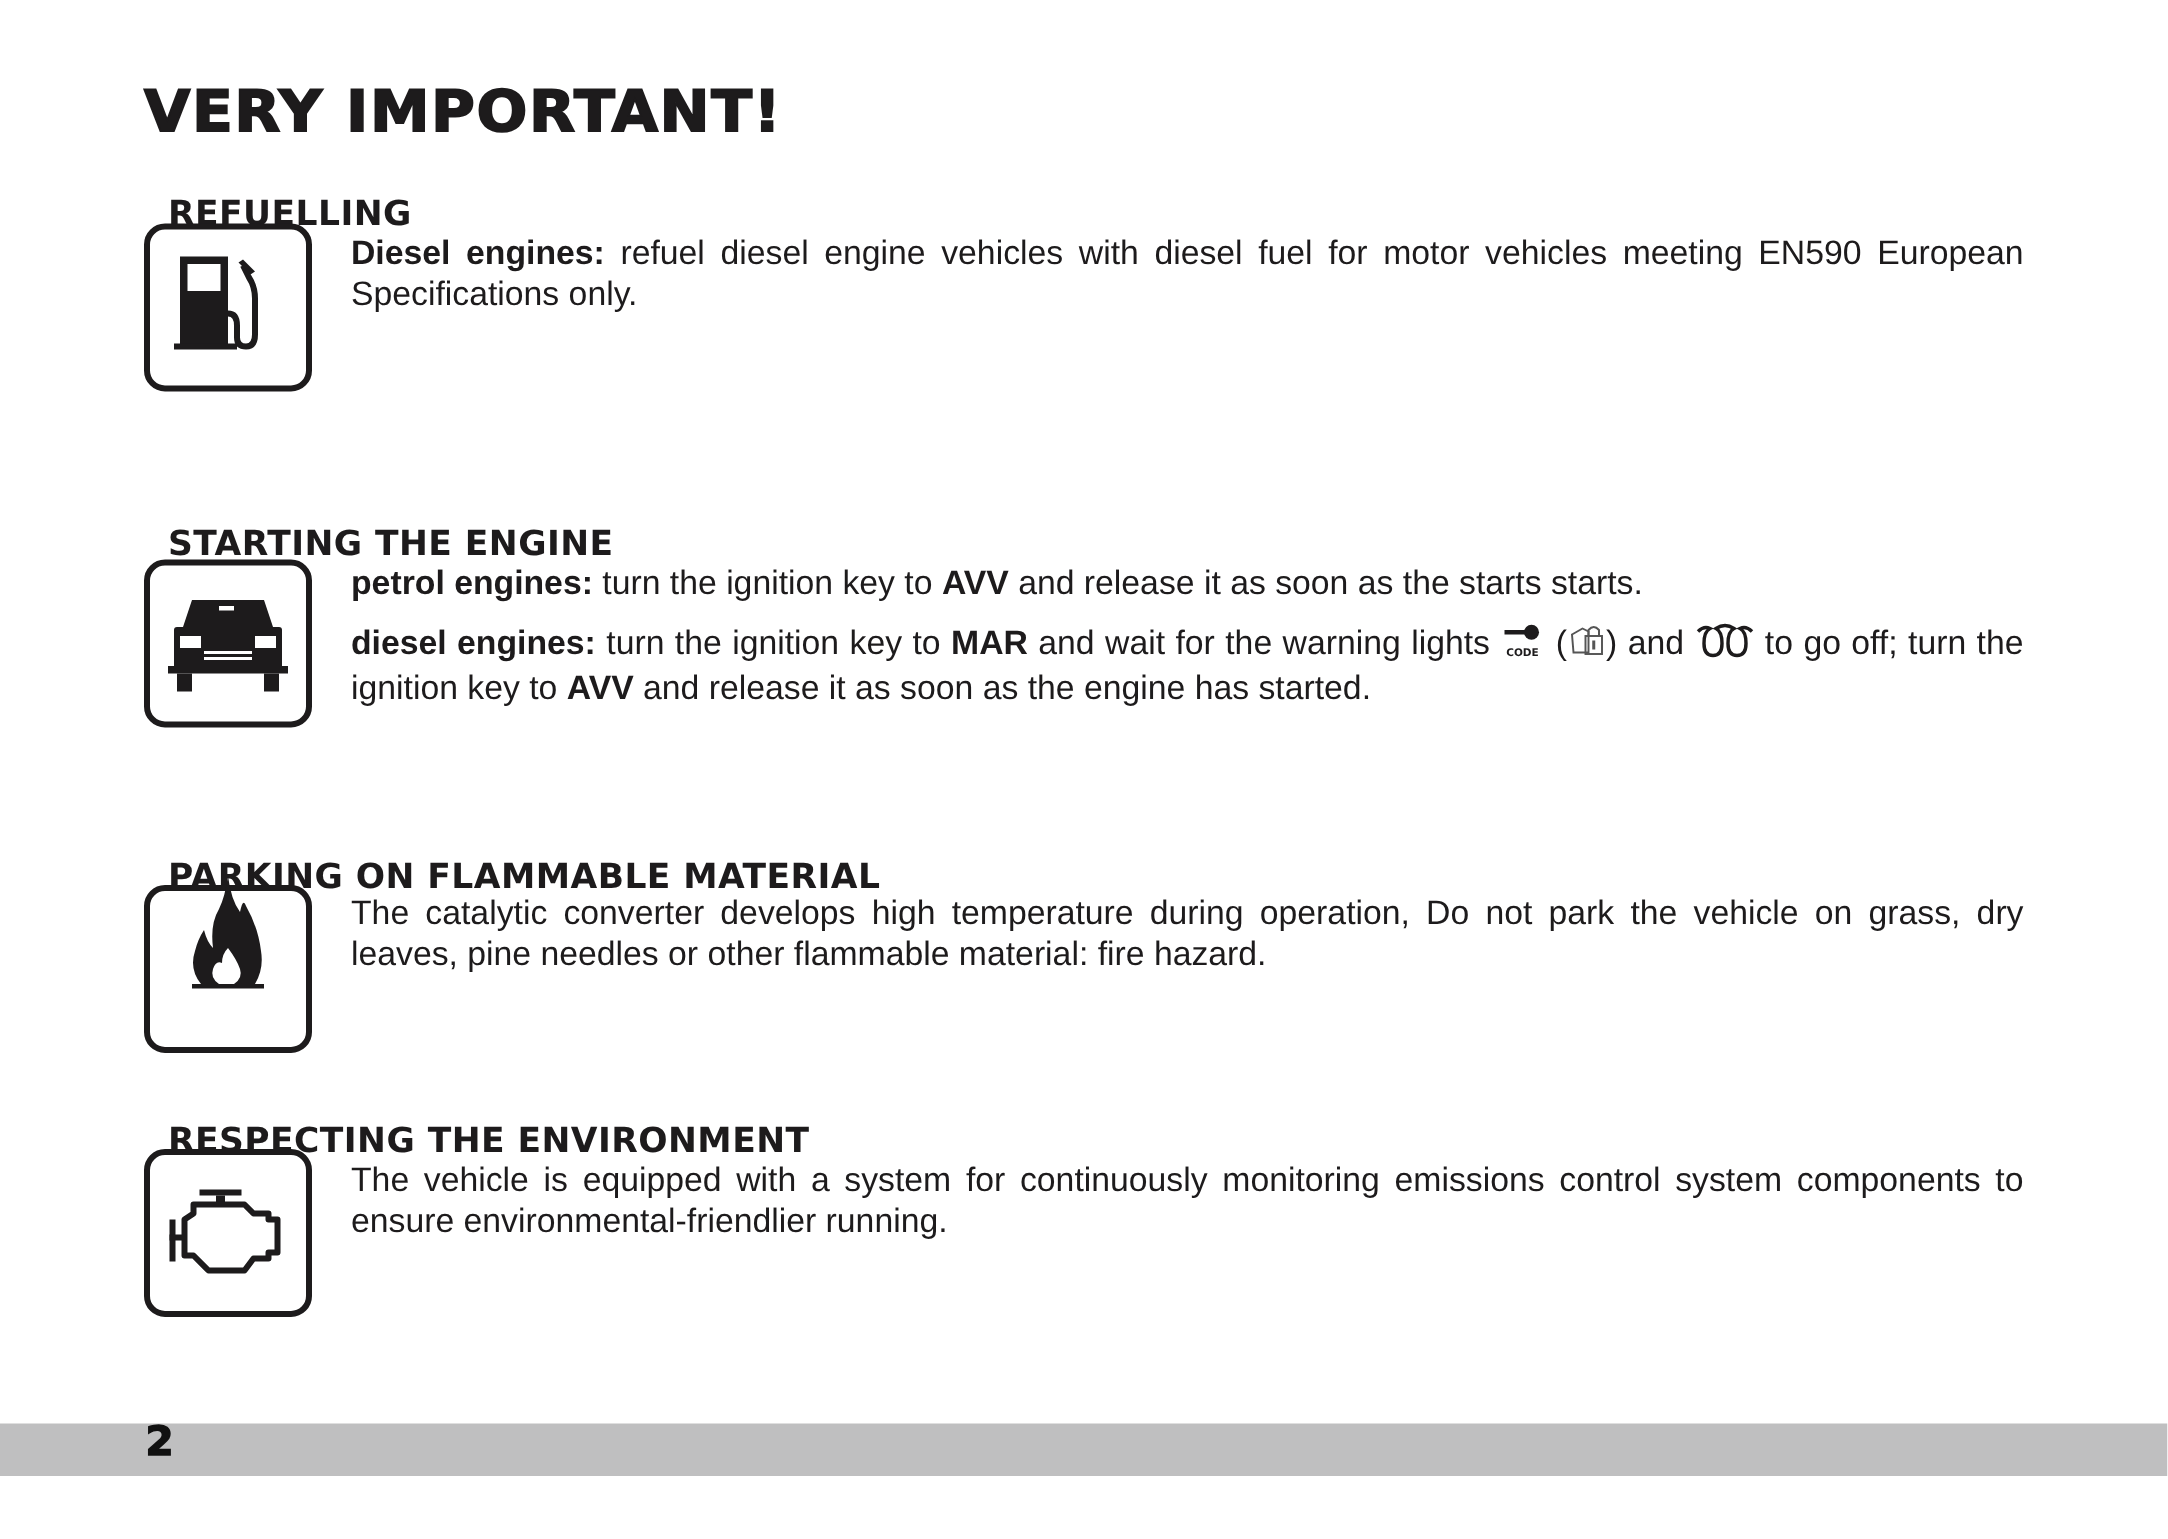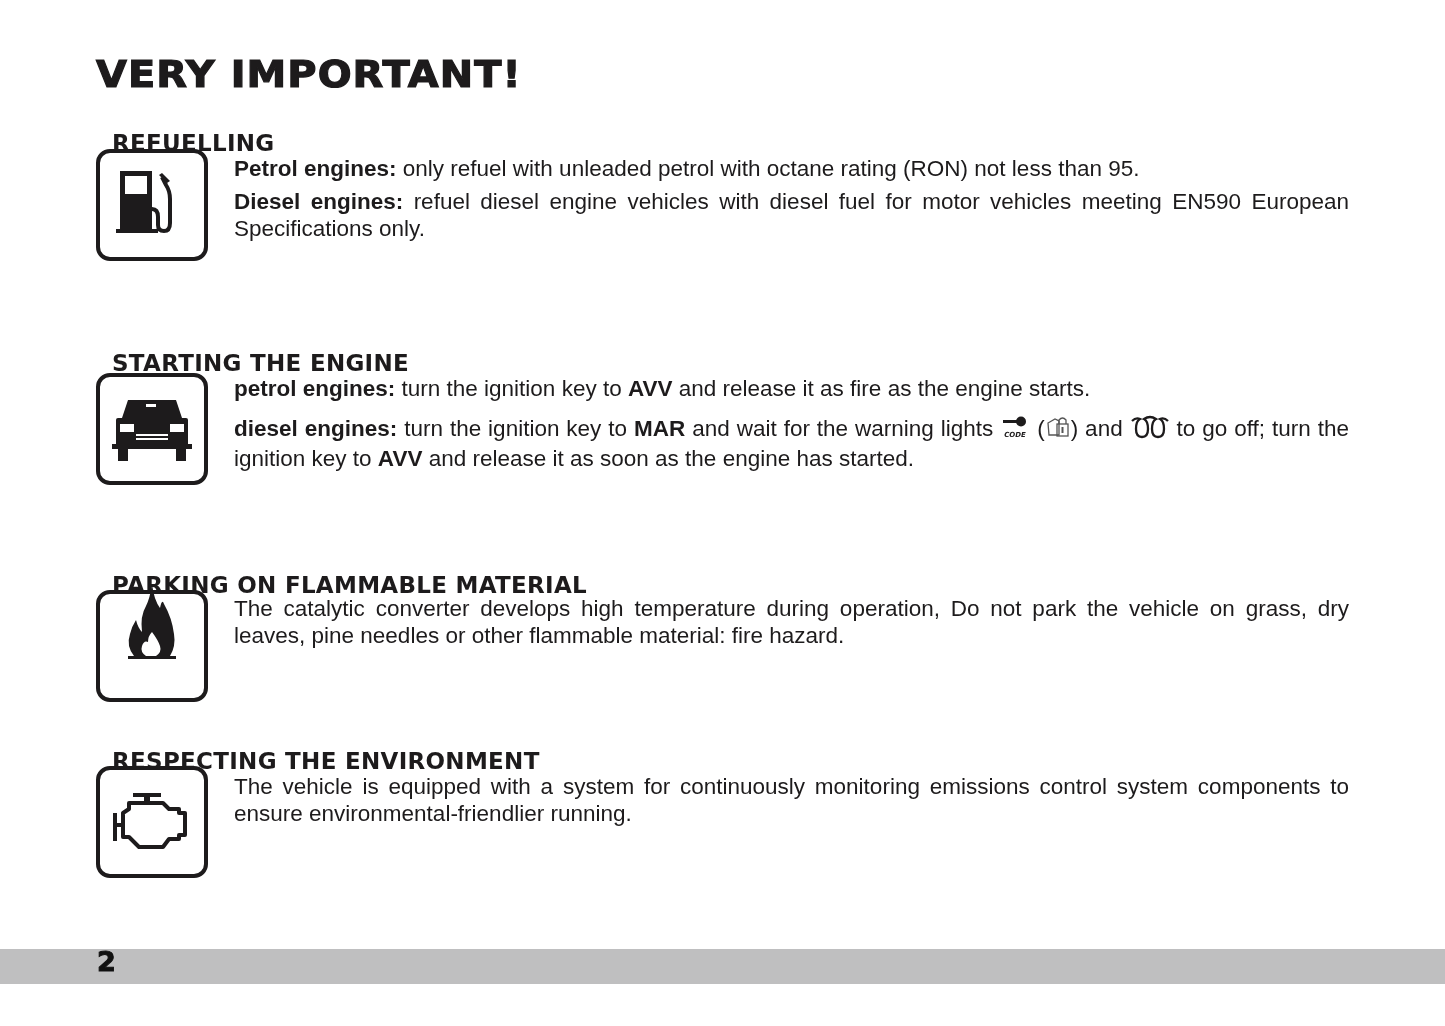--- a/index.html
+++ b/index.html
@@ -13,21 +13,21 @@
   .section-heading { margin: 16px; font-family: "DejaVu Sans", sans-serif; font-weight: bold;
          font-size: 23px; letter-spacing: 0.3px; line-height: 28px; }
   .icon-box { position: absolute; left: 0; width: 112px; height: 112px;
          border: 4px solid #1d1b1c; border-radius: 14px; box-sizing: border-box;
          display: flex; align-items: center; justify-content: center; }
   .icon-box svg { display: block; }
   .body { position: absolute; left: 138px; right: 0; font-size: 22.5px; line-height: 27px; }
   .body p { margin: 0 0 6px 0; text-align: justify; }
   .body p.gap { margin-bottom: 13px; }
   .body b { font-weight: bold; }
-  .inline-icon { display: inline-block; vertical-align: middle; font-style: italic; }
+  .inline-icon { display: inline-block; vertical-align: middle; }
   .footer-bar { position: absolute; left: 0; top: 949px; width: 1445px; height: 35px; background: #bfbfc0; }
   .page-number { position: absolute; left: 97px; top: 946px; font-family: "DejaVu Sans", sans-serif;
          font-weight: 900; font-size: 27px; -webkit-text-stroke: 1px #111; color: #111; }
 </style>
 </head>
 <body>
 
 <h1 class="page-title">VERY IMPORTANT!</h1>
 
 <div class="section" style="top:113px;">
@@ -35,21 +35,20 @@
   <div class="icon-box" style="top:36px;">
     <svg width="80" height="80" viewBox="0 0 80 80">
       <rect x="8" y="6" width="32" height="60" fill="#1d1b1c"></rect>
       <rect x="13" y="11" width="22" height="18" fill="#fff"></rect>
       <rect x="4" y="64" width="42" height="4" fill="#1d1b1c"></rect>
       <path d="M40 44 Q46 44 46 52 L46 60 Q46 66 52 66 Q58 66 58 58 L58 34 Q58 26 54 20 L50 12" fill="none" stroke="#1d1b1c" stroke-width="4"></path>
       <path d="M47 10 L55 18 L58 16 L50 8 Z" fill="#1d1b1c"></path>
     </svg>
   </div>
   <div class="body" style="top:42px;">
-    <p><b>Petrol engines:</b><span> only refuel with unleaded petrol with octane rating (RON) not less than 95.</span></p>
     <p><b>Diesel engines:</b><span> refuel diesel engine vehicles with diesel fuel for motor vehicles meeting EN590 European Specifications only.</span></p>
   </div>
 </div>
 
 <div class="section" style="top:333px;">
   <h2 class="section-heading">STARTING THE ENGINE</h2>
   <div class="icon-box" style="top:40px;">
     <svg width="84" height="70" viewBox="0 0 84 70">
       <path d="M18 6 L66 6 L72 24 L12 24 Z" fill="#1d1b1c"></path>
       <rect x="36" y="10" width="10" height="3" fill="#fff"></rect>
@@ -57,21 +56,21 @@
       <rect x="10" y="30" width="14" height="8" fill="#fff"></rect>
       <rect x="60" y="30" width="14" height="8" fill="#fff"></rect>
       <rect x="26" y="40" width="32" height="2" fill="#fff"></rect>
       <rect x="26" y="44" width="32" height="2" fill="#fff"></rect>
       <rect x="2" y="50" width="80" height="5" fill="#1d1b1c"></rect>
       <rect x="8" y="55" width="10" height="12" fill="#1d1b1c"></rect>
       <rect x="66" y="55" width="10" height="12" fill="#1d1b1c"></rect>
     </svg>
   </div>
   <div class="body" style="top:42px;">
-    <p class="gap"><b>petrol engines:</b><span> turn the ignition key to </span><b>AVV</b><span> and release it as fire as the engine starts.</span></p>
+    <p class="gap"><b>petrol engines:</b><span> turn the ignition key to </span><b>AVV</b><span> and release it as soon as the starts starts.</span></p>
     <p><b>diesel engines:</b><span> turn the ignition key to </span><b>MAR</b><span> and wait for the warning lights </span><span class="inline-icon"><svg width="30" height="24" viewBox="0 0 30 24">
             <rect x="3" y="5" width="14" height="3" fill="#1d1b1c"></rect>
             <circle cx="21" cy="6.5" r="5" fill="#1d1b1c"></circle>
             <text x="15" y="22" font-size="7" font-family="DejaVu Sans, sans-serif" font-weight="bold" text-anchor="middle" fill="#1d1b1c">CODE</text>
           </svg></span><span> (</span><span class="inline-icon"><svg width="26" height="24" viewBox="0 0 26 24">
             <path d="M3 8 L10 4 L14 6 L14 20 L4 20 Z" fill="none" stroke="#555" stroke-width="1.3"></path>
             <rect x="12" y="9" width="11" height="12" fill="none" stroke="#555" stroke-width="1.3"></rect>
             <path d="M14 9 V5 Q17.5 1 21 5 V9" fill="none" stroke="#555" stroke-width="1.3"></path>
             <rect x="16.5" y="12" width="2" height="6" fill="#555"></rect>
           </svg></span><span>) and </span><span class="inline-icon"><svg width="40" height="24" viewBox="0 0 40 24">

